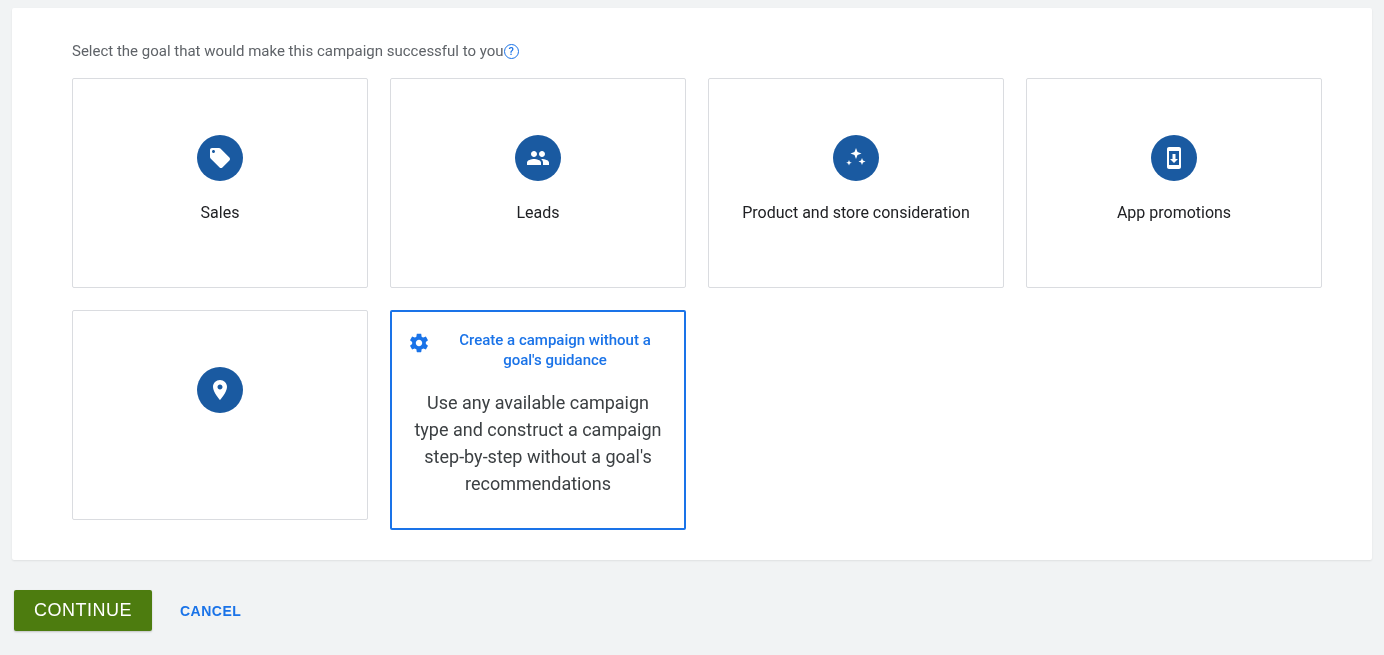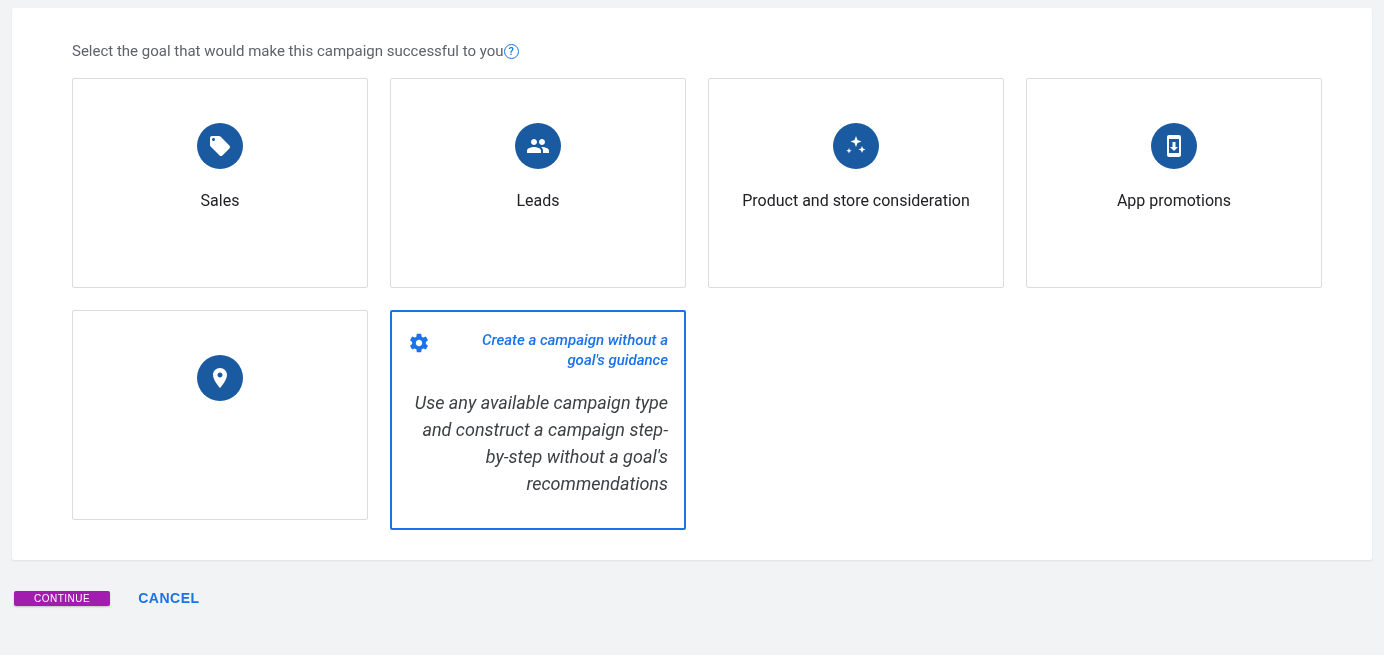--- a/index.html
+++ b/index.html
@@ -54,29 +54,28 @@
       height: 210px;
       padding: 18px 20px;
       cursor: pointer;
       display: flex;
       flex-direction: column;
       align-items: center;
       justify-content: flex-start;
       text-align: center;
     }
     .card:not(.selected) {
-      padding-top: 44px;
+      padding-top: 56px;
     }
     .card.selected {
       border: 2px solid #1a73e8;
       padding: 18px 16px 20px 16px;
       align-items: flex-start;
-      text-align: right;
+      text-align: center;
       height: 220px;
-      font-style: italic;
     }
     .card .icon-circle {
       width: 46px;
       height: 46px;
       background: #1a5aa1;
       border-radius: 50%;
       display: flex;
       align-items: center;
       justify-content: center;
       margin-bottom: 22px;
@@ -115,27 +114,27 @@
       margin-top: 18px;
     }
     .actions {
       display: flex;
       align-items: center;
       gap: 28px;
       margin-top: 30px;
       padding-left: 2px;
     }
     .btn-primary {
-      background: #a21caf;
+      background: #4d7c0f;
       color: #fff;
-      font-size: 10px;
+      font-size: 18px;
       font-weight: 500;
       letter-spacing: 0.5px;
       border: none;
-      padding: 2px 20px;
+      padding: 10px 20px;
       border-radius: 2px;
       cursor: pointer;
       box-shadow: 0 1px 2px rgba(0,0,0,0.2);
     }
     .btn-text {
       background: none;
       border: none;
       color: #1a73e8;
       font-size: 14px;
       font-weight: 700;

